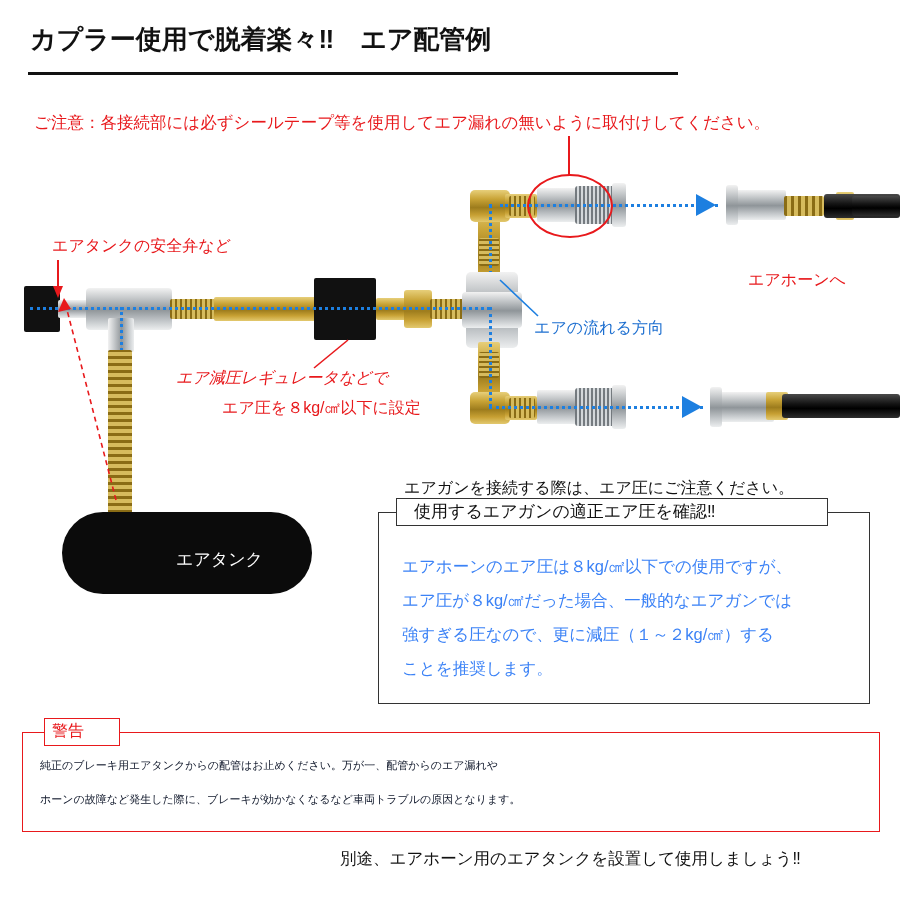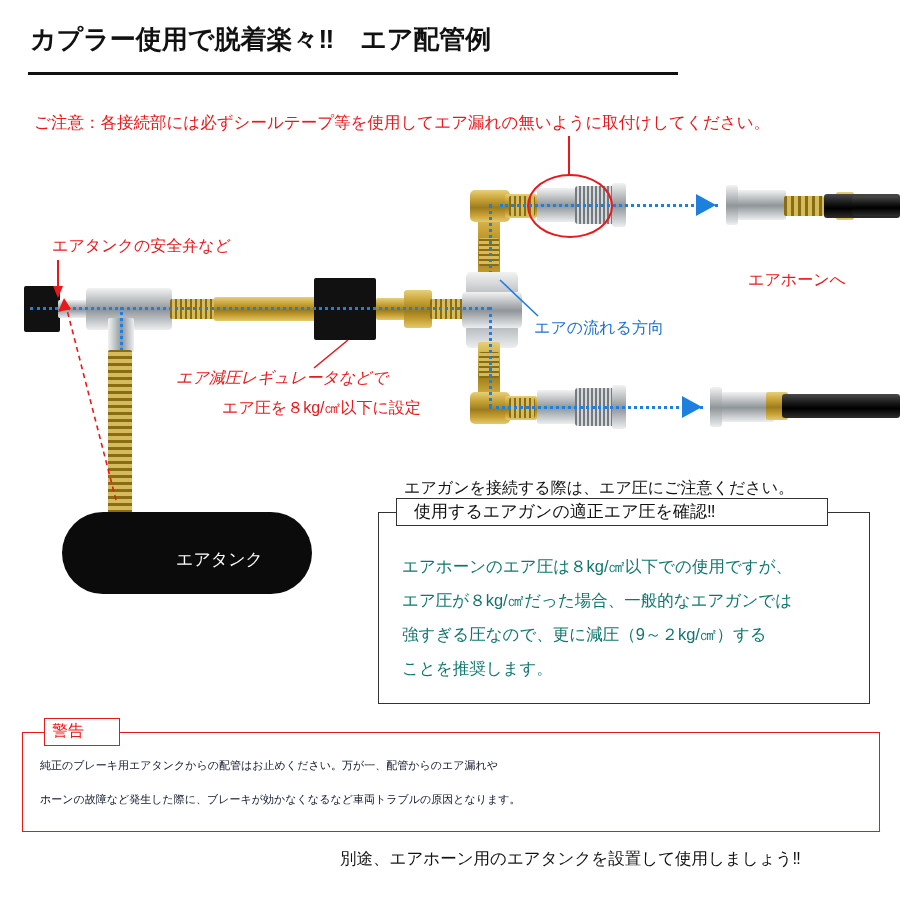--- a/index.html
+++ b/index.html
@@ -108,21 +108,21 @@
   }
   #gun-box{
     left:378px;top:512px;width:490px;height:190px;
   }
   #gun-box-title{
     left:404px;top:500px;background:#fff;padding:0 10px;font-size:17px;color:#111;white-space:nowrap;
   }
   #gun-box-title-border{
     left:396px;top:498px;width:430px;height:26px;border:1.5px solid #333;background:#fff;
   }
-  .boxline{font-size:16.5px;color:#0f766e;white-space:nowrap;}
+  .boxline{font-size:16.5px;color:#3b82f6;white-space:nowrap;}
 
   #warn-box{
     left:22px;top:732px;width:856px;height:98px;border:1.5px solid #e8191c;background:#fff;
   }
   #warn-title-border{
     left:44px;top:718px;width:74px;height:26px;border:1.5px solid #e8191c;background:#fff;
   }
   #warn-title{
     left:52px;top:721px;font-size:16px;color:#e8191c;white-space:nowrap;
   }
@@ -233,21 +233,21 @@
 </svg>
 
 <div class="abs blacklabel" style="left:404px;top:478px;">エアガンを接続する際は、エア圧にご注意ください。</div>
 
 <div class="abs box" id="gun-box"></div>
 <div class="abs box" id="gun-box-title-border"></div>
 <div class="abs" id="gun-box-title">使用するエアガンの適正エア圧を確認‼</div>
 
 <div class="abs boxline" style="left:402px;top:556px;">エアホーンのエア圧は８kg/㎠以下での使用ですが、</div>
 <div class="abs boxline" style="left:402px;top:590px;">エア圧が８kg/㎠だった場合、一般的なエアガンでは</div>
-<div class="abs boxline" style="left:402px;top:624px;">強すぎる圧なので、更に減圧（9～２kg/㎠）する</div>
+<div class="abs boxline" style="left:402px;top:624px;">強すぎる圧なので、更に減圧（１～２kg/㎠）する</div>
 <div class="abs boxline" style="left:402px;top:658px;">ことを推奨します。</div>
 
 <div class="abs box" id="warn-box"></div>
 <div class="abs box" id="warn-title-border"></div>
 <div class="abs" id="warn-title">警告</div>
 <div class="abs warnline" style="left:40px;top:758px;">純正のブレーキ用エアタンクからの配管はお止めください。万が一、配管からのエア漏れや</div>
 <div class="abs warnline" style="left:40px;top:792px;">ホーンの故障など発生した際に、ブレーキが効かなくなるなど車両トラブルの原因となります。</div>
 
 <div class="abs" id="footer-note">別途、エアホーン用のエアタンクを設置して使用しましょう‼</div>
 

